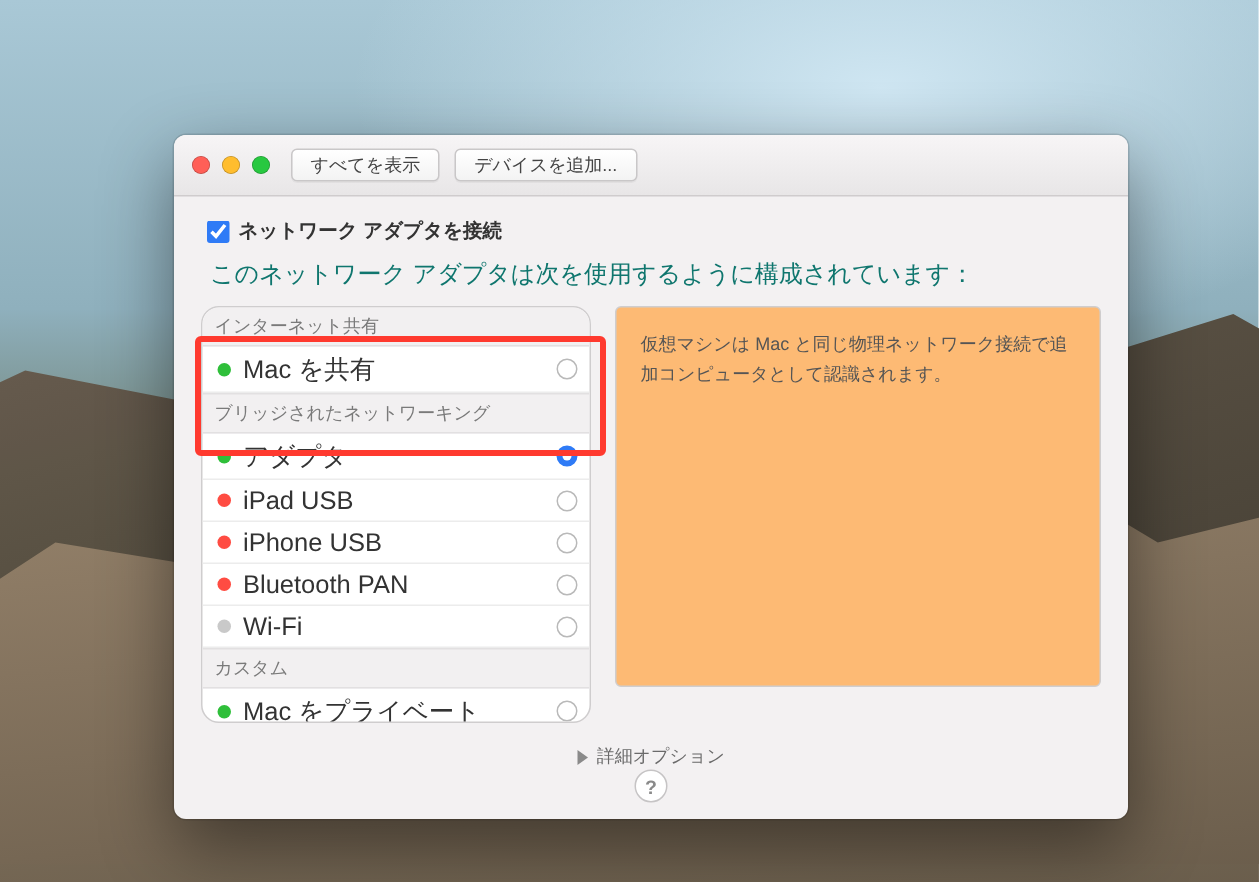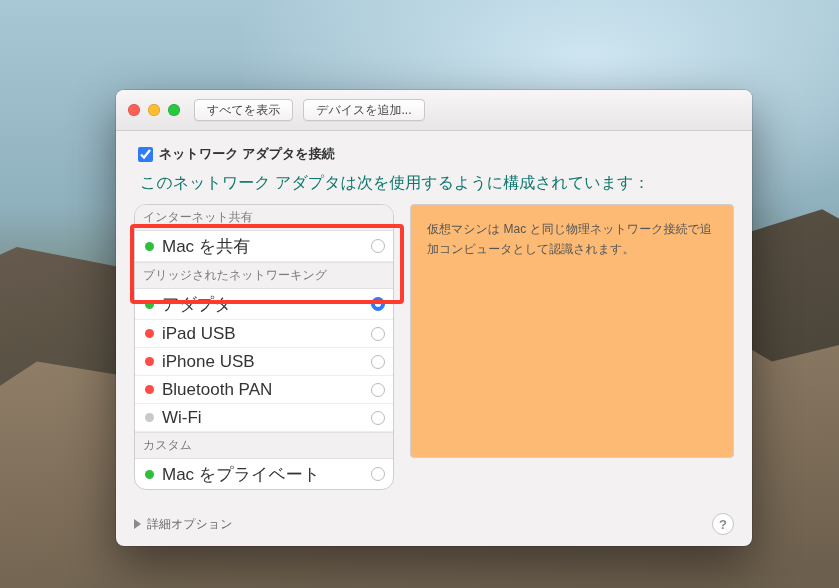--- a/index.html
+++ b/index.html
@@ -56,21 +56,21 @@
   .radio{width:14px;height:14px;border-radius:50%;border:1px solid #b9b9b9;background:#fff;box-sizing:border-box;position:relative;flex:none;}
   .radio.sel{background:#2f7bf6;border-color:#2f7bf6;}
   .radio.sel::after{content:"";position:absolute;inset:3px;border-radius:50%;background:#fff;}
 
   .highlight{position:absolute;border:4px solid #ff3a2f;border-radius:4px;pointer-events:none;}
 
   .right{flex:1;}
   .panel{border:1px solid #cfcdce;border-radius:4px;background:#fdba74;height:224px;padding:14px 16px;
     font-size:12px;color:#555;line-height:1.7;}
 
-  .footer{display:flex;align-items:center;justify-content:space-between;margin-top:auto;padding-top:14px;}
+  .footer{display:flex;align-items:center;justify-content:space-between;margin-top:auto;padding-top:14px;flex-direction:column;}
   .disclose{display:flex;align-items:center;gap:6px;color:#6a6a6a;font-size:12px;}
   .tri{width:0;height:0;border-top:5px solid transparent;border-bottom:5px solid transparent;border-left:7px solid #8a8a8a;}
   .help{width:20px;height:20px;border-radius:50%;border:1px solid #c6c4c5;background:#fff;color:#8a8a8a;
     display:flex;align-items:center;justify-content:center;font-weight:600;font-size:13px;}
 </style>
 </head>
 <body>
 
 <div class="desktop">
   <div class="mountain"></div>

